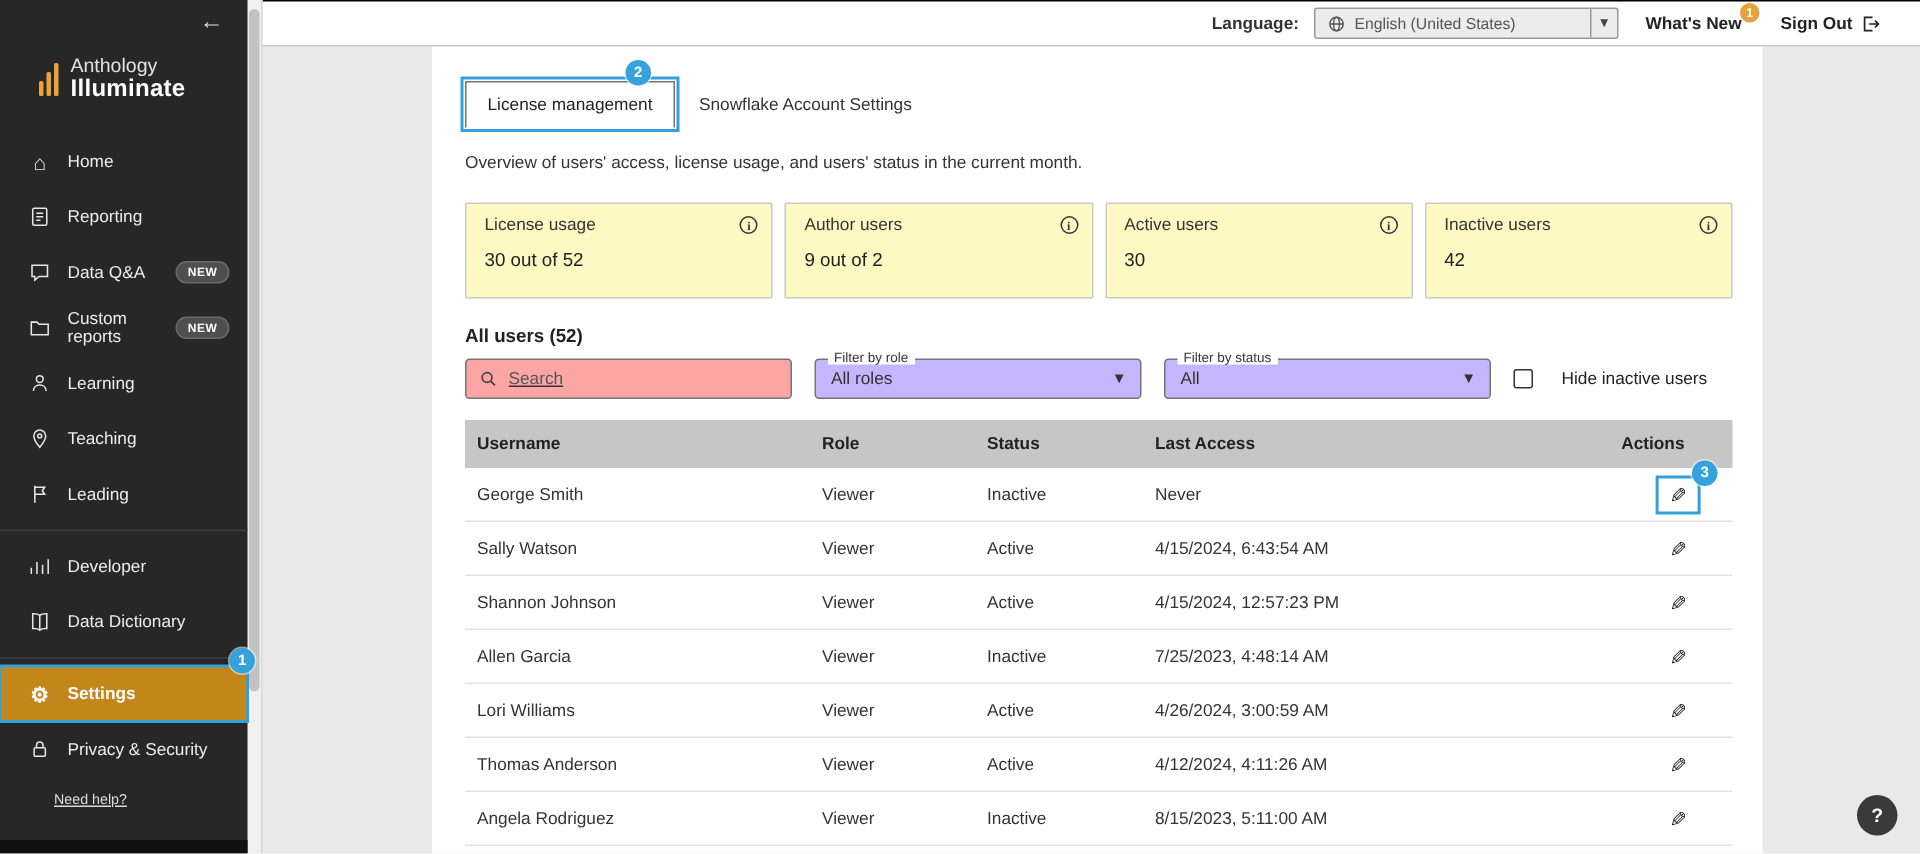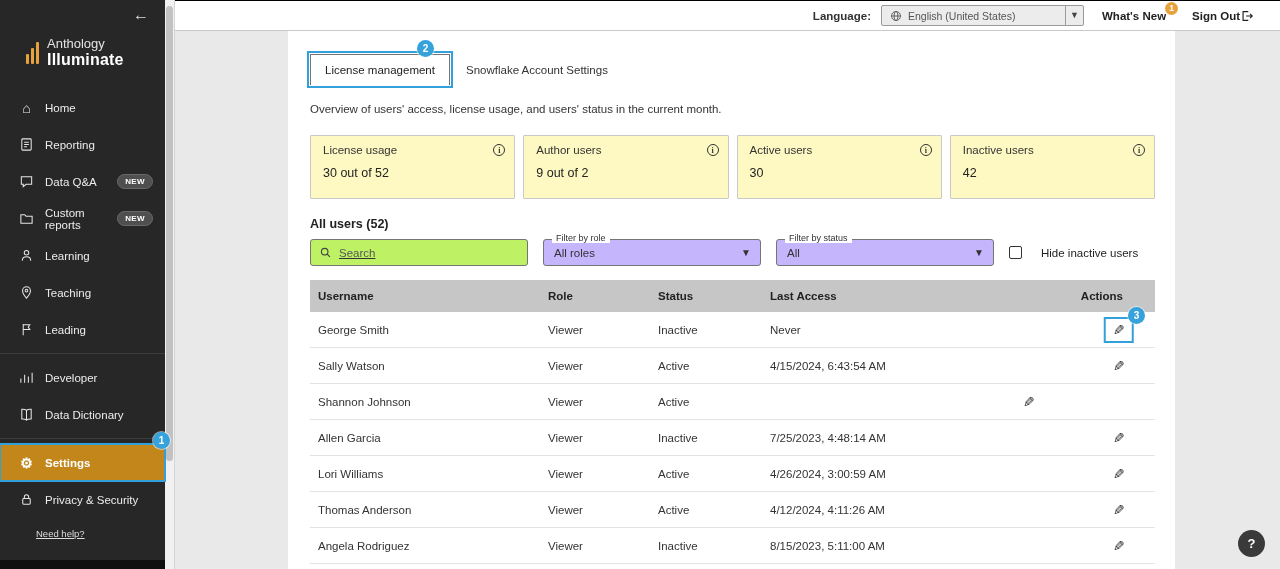--- a/index.html
+++ b/index.html
@@ -32,42 +32,42 @@
 
   
   .topbar { position:absolute; left:175px; top:0; width:1105px; height:31px; background:#fff; border-bottom:1px solid #c9c9c9; border-top:1px solid #000000; display:flex; align-items:center; justify-content:flex-end; gap:18px; padding-right:26px; z-index:3; }
   .lang-label { font-size:11.5px; font-weight:bold; color:#333; }
   .lang-select { display:flex; align-items:center; width:203px; height:21px; background:#ececec; border:1px solid #9a9a9a; border-radius:2px; cursor:pointer; margin-left:-8px; }
   .lang-select .globe { margin:0 6px 0 8px; display:flex; }
   .lang-select .lval { font-size:10.5px; color:#555; flex:1; }
   .lang-select .chev { width:18px; border-left:1px solid #9a9a9a; text-align:center; font-size:9px; color:#444; line-height:19px; }
   .whats-new { position:relative; font-size:11.5px; font-weight:bold; color:#222; cursor:pointer; }
   .wn-badge { position:absolute; top:-8px; right:-12px; width:13px; height:13px; background:#E8A23C; border-radius:50%; color:#fff; font-size:8.5px; font-weight:bold; display:flex; align-items:center; justify-content:center; }
-  .sign-out { display:flex; align-items:center; font-size:11.5px; font-weight:bold; color:#222; cursor:pointer; margin-left:8px; }
+  .sign-out { display:flex; align-items:center; gap:5px; font-size:11.5px; font-weight:bold; color:#222; cursor:pointer; margin-left:8px; }
   .sign-out svg { stroke:#222; fill:none; stroke-width:1.3; }
 
   
   .card { position:absolute; left:288px; top:31px; width:887px; height:538px; background:#fff; padding:22px 20px 0 22px; z-index:2; }
 
   .tabs { display:flex; align-items:flex-end; height:32px; }
   .tab-active { position:relative; height:31px; border:1px solid #757575; border-bottom:none; background:#fff; padding:0 14px; display:flex; align-items:center; font-size:11.5px; color:#222; outline:2px solid #32A1DB; outline-offset:1px; cursor:pointer; }
   .tab-plain { height:31px; padding:0 16px; display:flex; align-items:center; font-size:11.5px; color:#333; cursor:pointer; }
 
   .desc { margin-top:18px; font-size:11.5px; color:#333; }
 
   .stats { margin-top:20px; display:flex; gap:8px; }
   .stat-card { position:relative; flex:1; height:64px; border:1px solid #c9c9c9; background:#fef9c3; border-radius:1px; padding:8px 12px; }
   .stat-label { font-size:11.5px; color:#333; }
   .stat-value { font-size:12.5px; color:#222; margin-top:10px; }
   .info-icon { position:absolute; top:8px; right:9px; width:12px; height:12px; border:1.2px solid #333; border-radius:50%; font-size:8px; font-weight:bold; font-family:"Liberation Serif", serif; color:#333; display:flex; align-items:center; justify-content:center; cursor:pointer; }
 
   .all-users { margin-top:18px; font-size:12.5px; font-weight:bold; color:#222; }
 
   .filters { margin-top:8px; display:flex; align-items:center; gap:15px; }
-  .search-box { display:flex; align-items:center; width:218px; height:27px; border:1px solid #757575; border-radius:3px; background:#bef264; padding:0 8px;text-decoration:underline; }
+  .search-box { display:flex; align-items:center; width:218px; height:27px; border:1px solid #757575; border-radius:3px; background:#fca5a5; padding:0 8px;text-decoration:underline; }
   .search-box svg { stroke:#444; fill:none; stroke-width:1.4; flex:none; }
   .search-box input { border:none; outline:none; font-size:11.5px; margin-left:7px; width:100%; font-family:"Liberation Sans", sans-serif; color:#333; background:transparent; }
   .search-box input::placeholder { color:#555; }
   .dd { position:relative; width:218px; height:27px; border:1px solid #757575; border-radius:3px; background:#c4b5fd; display:flex; align-items:center; cursor:pointer; }
   .dd .dd-label { position:absolute; top:-7px; left:8px; background:#fff; padding:0 4px; font-size:9px; color:#333; }
   .dd .dd-value { font-size:11.5px; color:#333; padding-left:10px; flex:1; }
   .dd .dd-chev { padding-right:9px; font-size:10px; color:#333; }
   .chk-wrap { display:flex; align-items:center; gap:7px; cursor:pointer; }
   .chk { width:13px; height:13px; border:1.5px solid #333; border-radius:2px; background:#fff; }
   .chk-label { font-size:11.5px; color:#222;padding-left:12px; }
@@ -319,20 +319,21 @@
       <div>Active</div>
       <div>4/15/2024, 6:43:54 AM</div>
       <div class="cell-actions">
           <span class="pencil">✎</span>
         </div>
     </div>
     <div class="trow tbody-row">
       <div>Shannon Johnson</div>
       <div>Viewer</div>
       <div>Active</div>
+      <div>4/15/2024, 12:57:23 PM</div>
       <div class="cell-actions">
           <span class="pencil">✎</span>
         </div>
     </div>
     <div class="trow tbody-row">
       <div>Allen Garcia</div>
       <div>Viewer</div>
       <div>Inactive</div>
       <div>7/25/2023, 4:48:14 AM</div>
       <div class="cell-actions">

